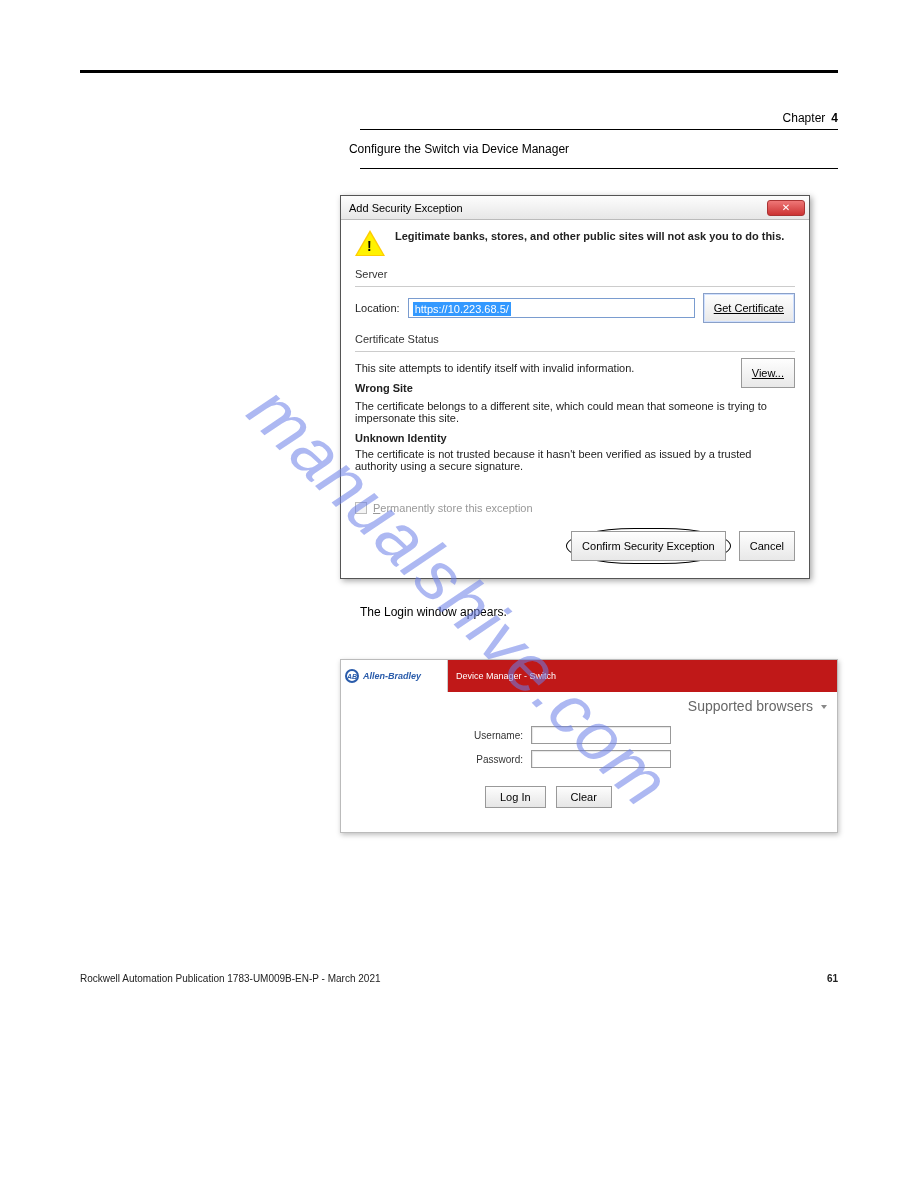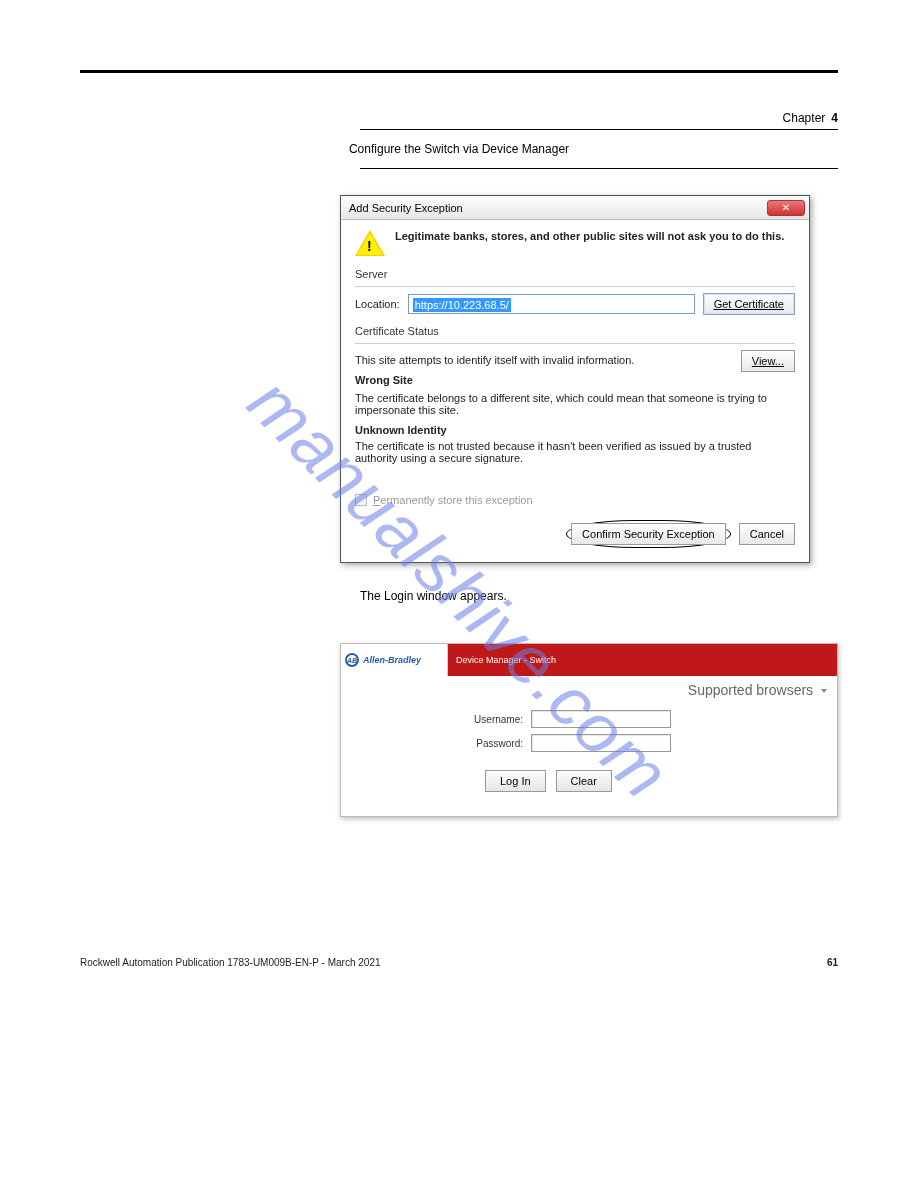--- a/index.html
+++ b/index.html
@@ -24,21 +24,21 @@
   .tri { width:0;height:0;border-left:15px solid transparent;border-right:15px solid transparent;border-bottom:26px solid #ffcc00; position:relative; }
   .tri-in { position:absolute; left:-13px; top:3px; width:0;height:0;border-left:13px solid transparent;border-right:13px solid transparent;border-bottom:22px solid #fff200; }
   .tri-bang { position:absolute; left:-3px; top:8px; font-weight:700; font-size:14px; color:#000;}
   .warn-text p { margin-bottom: 4px; }
   .bold { font-weight: 700; }
   .hr { border-top:1px solid #ccc; margin: 6px 0 6px 0; }
   .sect-label { font-size:11px; color:#333; margin-bottom:4px; }
   .row { display:flex; align-items:center; gap:8px; margin-bottom:4px;}
   .loc-input { flex:1; height:20px; border:1px solid #7a9ccf; background:#fff; padding:4px 4px; font-size:11px; color:#06c; }
   .loc-input .sel { background:#3399ff; color:#fff; padding:1px 2px; }
-  .btn { height:22px; padding: 2px 10px; font-size:11px; background:linear-gradient(#fefefe,#e8e8e8); border:1px solid #8aa0c8; box-shadow:0 0 0 1px #cfe0ff inset; cursor:default;}
+  .btn { height:30px; padding: 2px 10px; font-size:11px; background:linear-gradient(#fefefe,#e8e8e8); border:1px solid #8aa0c8; box-shadow:0 0 0 1px #cfe0ff inset; cursor:default;}
   .btn.plain { border:1px solid #999; box-shadow:none; }
   .status-row { display:flex; align-items:flex-start; }
   .status-text { flex:1; }
   .view-wrap { margin-left: 10px; }
   .para { margin: 4px 0 8px 0; }
   .subhead { font-weight:700; margin-top:8px; margin-bottom:2px; }
   .chk-row { display:flex; align-items:center; gap:6px; color:#999; margin-top:30px; }
   .chk { width:12px; height:12px; border:1px solid #bbb; background:#f4f4f4; }
   .dlg-footer { display:flex; justify-content:flex-end; gap:8px; margin-top:14px; align-items:center; }
   .oval { border:1px solid #000; border-radius: 50%/60%; padding: 2px 4px; display:inline-flex; }

